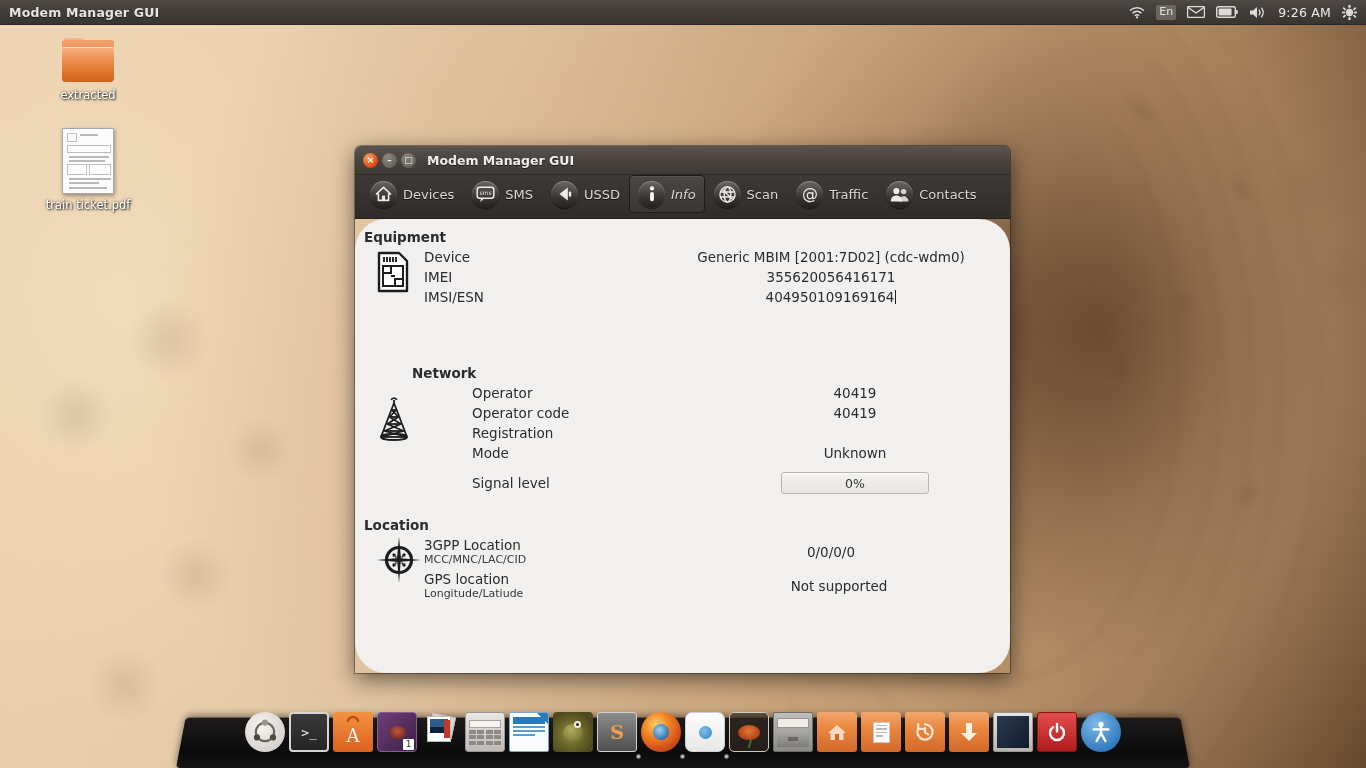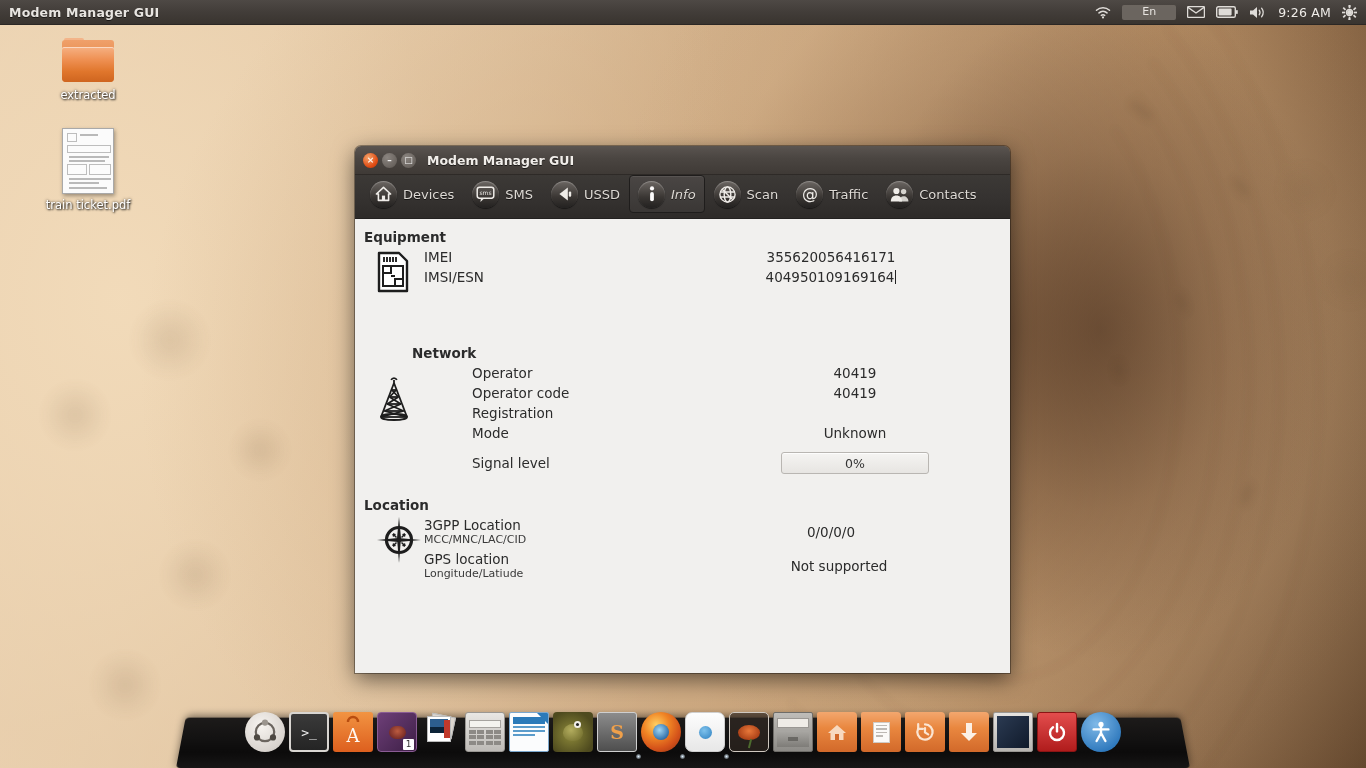--- a/index.html
+++ b/index.html
@@ -46,21 +46,21 @@
     font-weight: bold; margin-left: 9px; letter-spacing: 0.2px;
     text-shadow: 0 1px 0 rgba(0,0,0,.6);
   }
   #panel-right {
     margin-left: auto; display: flex; align-items: center; gap: 11px;
     padding-right: 9px;
   }
   #panel-right .ind { display:flex; align-items:center; justify-content:center; opacity:.95; }
   .kbd-ind {
     background: #6e6862; color: #f0ede9;
-    border-radius: 2px; padding: 0 20px;
+    border-radius: 2px; padding: 0 3px;
     font-size: 11px; line-height: 14px; height: 15px;
   }
   #panel-clock { font-size: 12.5px; color:#efece8; letter-spacing:.2px; }
 
   
   .desk-icon {
     position: absolute; width: 100px;
     display: flex; flex-direction: column; align-items: center;
     text-align: center;
   }
@@ -146,20 +146,21 @@
   .tab .tlabel { white-space: nowrap; text-shadow: 0 1px 0 rgba(0,0,0,.6); }
 
   
   #content {
     height: 454px;
     background: #f1f0ee;
     padding: 10px 0 0 0;
     position: relative;
     font-size: 13.5px;
     color: #2b2b2b;
+    border-radius: 31px;
   }
   .group-title {
     font-weight: bold; font-size: 13.5px; color: #2b2b2b;
     padding-left: 9px; margin-bottom: 2px;
   }
   .section { position: relative; }
   .sec-icon {
     position: absolute; left: 22px;
     display:flex; align-items:center; justify-content:center;
   }
@@ -420,20 +421,24 @@
                 <rect x="15" y="6" width="2" height="5"></rect>
                 <rect x="18" y="6" width="2" height="5"></rect>
               </g>
             <rect x="6" y="15" width="20" height="20" fill="none" stroke="#1d1d1d" stroke-width="2"></rect>
             <path d="M6 22 H14 V15" fill="none" stroke="#1d1d1d" stroke-width="2"></path>
             <path d="M26 28 H18 V35" fill="none" stroke="#1d1d1d" stroke-width="2"></path>
             <path d="M14 25 H18" fill="none" stroke="#1d1d1d" stroke-width="2"></path>
           </svg>
         </div>
         <div class="rows">
+          <div class="row">
+            <div class="k">Device</div>
+            <div class="v">Generic MBIM [2001:7D02] (cdc-wdm0)</div>
+          </div>
           <div class="row">
             <div class="k">IMEI</div>
             <div class="v">355620056416171</div>
           </div>
           <div class="row">
             <div class="k">IMSI/ESN</div>
             <div class="v"><span>404950109169164</span><span id="caret"></span></div>
           </div>
         </div>
       </div>

